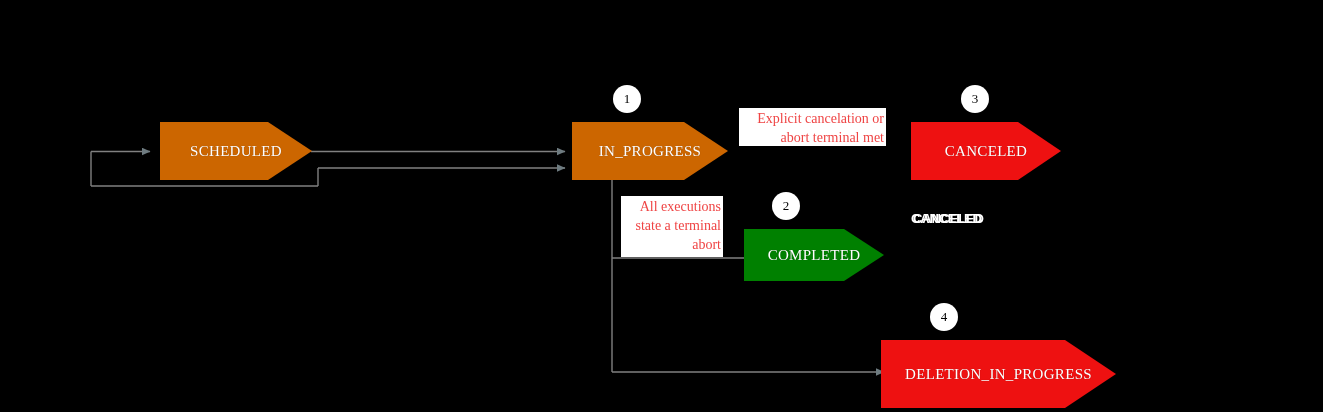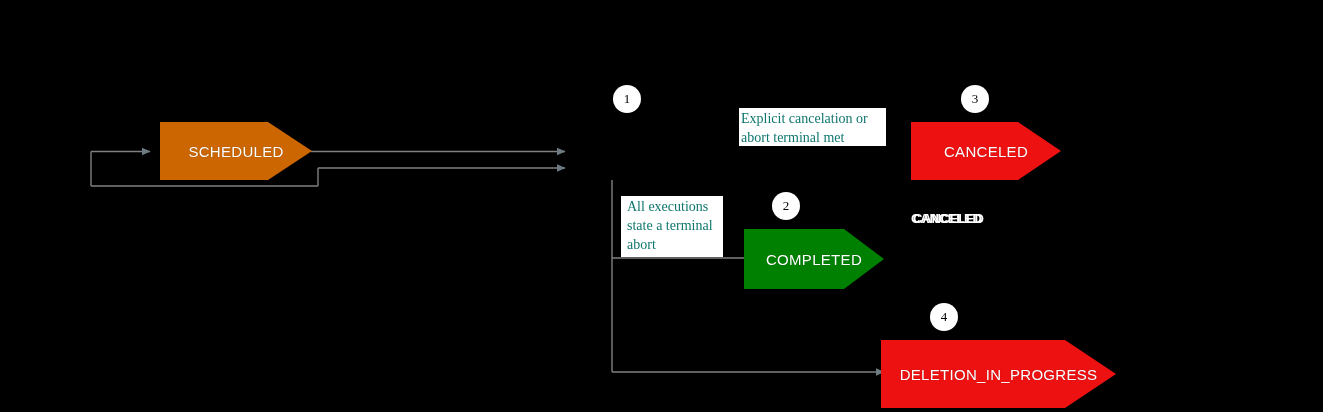--- a/index.html
+++ b/index.html
@@ -24,21 +24,21 @@
     top: 0;
     width: 1323px;
     height: 412px;
   }
   .node {
     position: absolute;
     display: flex;
     align-items: center;
     justify-content: center;
     color: #ffffff;
-    font-family: Liberation Sans, sans-serif;
+    font-family: Liberation Serif, serif;
     font-size: 15px;
     letter-spacing: 0.3px;
     white-space: nowrap;
     box-sizing: border-box;
   }
   .node .node-label {
     position: relative;
     z-index: 2;
     text-shadow: 0 0 1px rgba(0,0,0,0.35);
   }
@@ -60,25 +60,25 @@
     font-family: "Liberation Serif", serif;
     font-size: 13px;
     display: flex;
     align-items: center;
     justify-content: center;
     z-index: 6;
   }
   .edge-label {
     position: absolute;
     background: #ffffff;
-    color: #0f766e;
+    color: #ef4444;
     font-family: "Liberation Serif", serif;
     font-size: 14px;
     line-height: 19px;
-    text-align: left;
+    text-align: right;
     z-index: 5;
     padding: 1px 2px;
     box-sizing: border-box;
   }
   .plain-text {
     position: absolute;
     color: #ffffff;
     font-family: "Liberation Sans", sans-serif;
     font-size: 13px;
     font-weight: bold;
@@ -130,25 +130,31 @@
     </g>
   </svg>
 
   <div class="node" style="left:160px; top:122px; width:152px; height:58px;">
     <svg class="chev-bg" viewBox="0 0 152 58" preserveAspectRatio="none">
       <polygon points="0,0 108,0 152,29 108,58 0,58" fill="#cc6600"></polygon>
     </svg>
     <span class="node-label">SCHEDULED</span>
   </div>
 
+  <div class="node" style="left:572px; top:122px; width:156px; height:58px;">
+    <svg class="chev-bg" viewBox="0 0 156 58" preserveAspectRatio="none">
+      <polygon points="0,0 112,0 156,29 112,58 0,58" fill="#cc6600"></polygon>
+    </svg>
+    <span class="node-label">IN_PROGRESS</span>
+  </div>
   <div class="badge" style="left:613px; top:85px;">
     <span>1</span>
   </div>
 
-  <div class="node" style="left:744px; top:229px; width:140px; height:60px;">
+  <div class="node" style="left:744px; top:229px; width:140px; height:52px;">
     <svg class="chev-bg" viewBox="0 0 140 58" preserveAspectRatio="none">
       <polygon points="0,0 100,0 140,29 100,58 0,58" fill="#008000"></polygon>
     </svg>
     <span class="node-label">COMPLETED</span>
   </div>
   <div class="badge" style="left:772px; top:192px;">
     <span>2</span>
   </div>
 
   <div class="node" style="left:911px; top:122px; width:150px; height:58px;">

